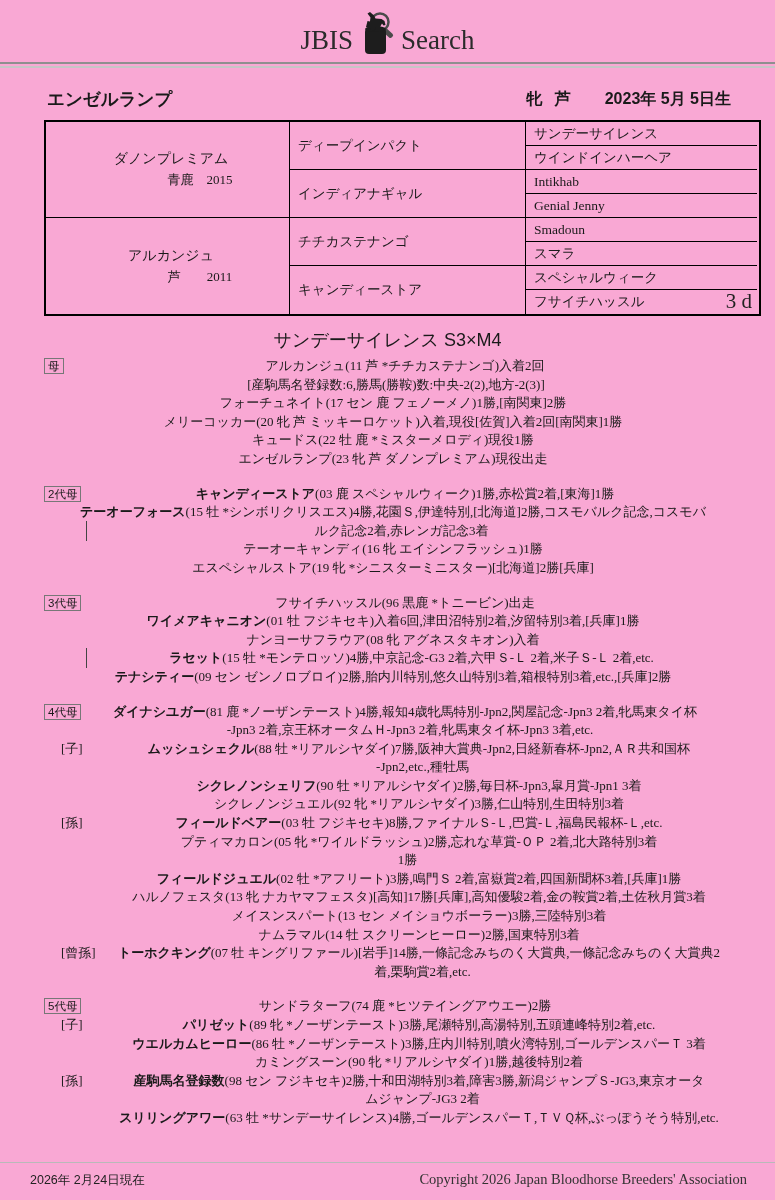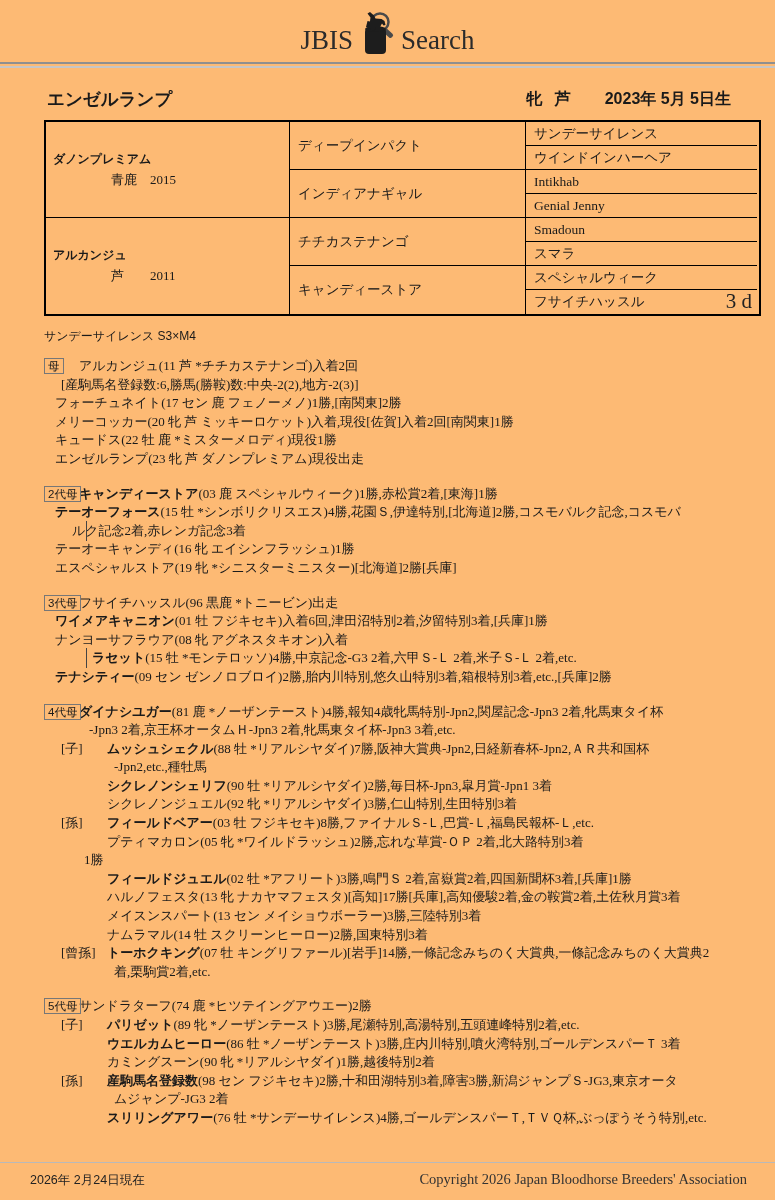--- a/index.html
+++ b/index.html
@@ -1,20 +1,20 @@
 <!DOCTYPE html>
 <html><head>
 <meta charset="utf-8">
 <style>
   * { margin:0; padding:0; box-sizing:border-box; }
   html,body { background:#fff; }
   #page {
-    position:relative; width:775px; height:1200px; background:#fdba74;
+    position:relative; width:775px; height:1200px; background:#f9a8d4;
     font-family:"Liberation Serif","DejaVu Serif",serif;
-    color:#1a1a1a; overflow:hidden;
+    color:#1a1a1a; overflow:hidden;text-align:center;
   }
   
   #hdr { padding-top:7px; }
   .logo-row { height:48px; display:flex; align-items:flex-end; justify-content:center; gap:4px; }
   .logo-txt { font-family:"Liberation Serif","DejaVu Serif",serif; font-size:27px; color:#2b2b2b; line-height:30px; }
   .logo-ic { width:40px; height:46px; position:relative; top:2px; }
   .hdr-rule-a { height:2px; background:#8f8f8f; margin-top:7px; }
   .hdr-rule-b { height:2px; background:#c6c6c6; margin-top:2px; }
   
   #content { padding:0 44px; }
@@ -24,28 +24,28 @@
   .title-right { font-size:16px; display:flex; align-items:center; }
   .title-right .sex { margin-right:30px; letter-spacing:4px; }
   
   .ped { margin-top:8px; border:2px solid #000; width:717px;
     display:grid; grid-template-columns:244px 236px 231px; grid-template-rows:repeat(8,24px);
     font-size:13.5px; }
   .ped > div { overflow:hidden; white-space:nowrap; }
   .pcell { grid-column:1; border-right:1px solid #000; display:flex; flex-direction:column; justify-content:center; padding-left:7px; }
   .p-sire { grid-row:1/5; border-bottom:1px solid #000; }
   .p-dam  { grid-row:5/9; }
-  .pname { font-family:"Liberation Sans","DejaVu Sans",sans-serif; font-weight:bold; font-size:12px; }
+  .pname { font-family:"Liberation Sans","DejaVu Sans",sans-serif; font-weight:normal; font-size:14px; }
   .pcoat { font-size:13px; padding-left:58px; margin-top:3px; }
   .gcell { grid-column:2; border-right:1px solid #000; display:flex; align-items:center; padding-left:8px; }
   .gb { border-bottom:1px solid #000; }
   .ggcell { grid-column:3; display:flex; align-items:center; padding-left:8px; position:relative; }
   .artifact { position:absolute; right:5px; top:-1px; font-size:21px; color:#222; font-family:"Liberation Serif","DejaVu Serif",serif; }
   
-  .inbreed { margin-top:12px; height:19px; font-family:"Liberation Sans","DejaVu Sans",sans-serif; font-size:12px; }
+  .inbreed { margin-top:12px; height:19px; font-family:"Liberation Sans","DejaVu Sans",sans-serif; font-size:18px; }
   
   #fam { margin-top:10px; }
   .fsection { margin-bottom:16px; }
   .fline { position:relative; height:18.6px; line-height:18.6px; font-size:13px; white-space:nowrap; }
   .ltext { display:inline-block; }
   .hn-b { font-family:"Liberation Sans","DejaVu Sans",sans-serif; font-weight:bold; font-size:13px; }
   .hn-r { font-family:"Liberation Serif","DejaVu Serif",serif; }
   .sec-box { position:absolute; left:0; top:1px; border:1px solid #777; padding:0 3px; height:16px; line-height:15px;
     font-family:"Liberation Sans","DejaVu Sans",sans-serif; font-size:11.5px; }
   .brk { position:absolute; left:17px; top:0; font-size:13px; }
@@ -157,21 +157,21 @@
           <div class="fline"><span class="brk">[曾孫]</span><span class="ltext" style="padding-left: 63px;"><span class="hn-b">トーホクキング</span><span class="lrest">(07 牡 キングリファール)[岩手]14勝,一條記念みちのく大賞典,一條記念みちのく大賞典2</span></span></div>
           <div class="fline"><span class="ltext" style="padding-left: 70px;"><span class="lrest">着,栗駒賞2着,etc.</span></span></div>
         </div>
         <div class="fsection">
           <div class="fline"><span class="sec-box">5代母</span><span class="ltext" style="padding-left: 35px;"><span class="hn-r">サンドラターフ</span><span class="lrest">(74 鹿 *ヒツテイングアウエー)2勝</span></span></div>
           <div class="fline"><span class="brk">[子]</span><span class="ltext" style="padding-left: 63px;"><span class="hn-b">パリゼット</span><span class="lrest">(89 牝 *ノーザンテースト)3勝,尾瀬特別,高湯特別,五頭連峰特別2着,etc.</span></span></div>
           <div class="fline"><span class="ltext" style="padding-left: 63px;"><span class="hn-b">ウエルカムヒーロー</span><span class="lrest">(86 牡 *ノーザンテースト)3勝,庄内川特別,噴火湾特別,ゴールデンスパーＴ 3着</span></span></div>
           <div class="fline"><span class="ltext" style="padding-left: 63px;"><span class="hn-r">カミングスーン</span><span class="lrest">(90 牝 *リアルシヤダイ)1勝,越後特別2着</span></span></div>
           <div class="fline"><span class="brk">[孫]</span><span class="ltext" style="padding-left: 63px;"><span class="hn-b">産駒馬名登録数</span><span class="lrest">(98 セン フジキセキ)2勝,十和田湖特別3着,障害3勝,新潟ジャンプＳ-JG3,東京オータ</span></span></div>
           <div class="fline"><span class="ltext" style="padding-left: 70px;"><span class="lrest">ムジャンプ-JG3 2着</span></span></div>
-          <div class="fline"><span class="ltext" style="padding-left: 63px;"><span class="hn-b">スリリングアワー</span><span class="lrest">(76 牡 *サンデーサイレンス)4勝,ゴールデンスパーＴ,ＴＶＱ杯,ぶっぽうそう特別,etc.</span></span></div>
+          <div class="fline"><span class="ltext" style="padding-left: 63px;"><span class="hn-b">スリリングアワー</span><span class="lrest">(63 牡 *サンデーサイレンス)4勝,ゴールデンスパーＴ,ＴＶＱ杯,ぶっぽうそう特別,etc.</span></span></div>
         </div>
       </div>
 
   </div>
 
   <div id="ftr">
     <div class="ftr-in">
       <span class="ftr-date">2026年 2月24日現在</span>
       <span class="ftr-copy">Copyright 2026 Japan Bloodhorse Breeders' Association</span>
     </div>

